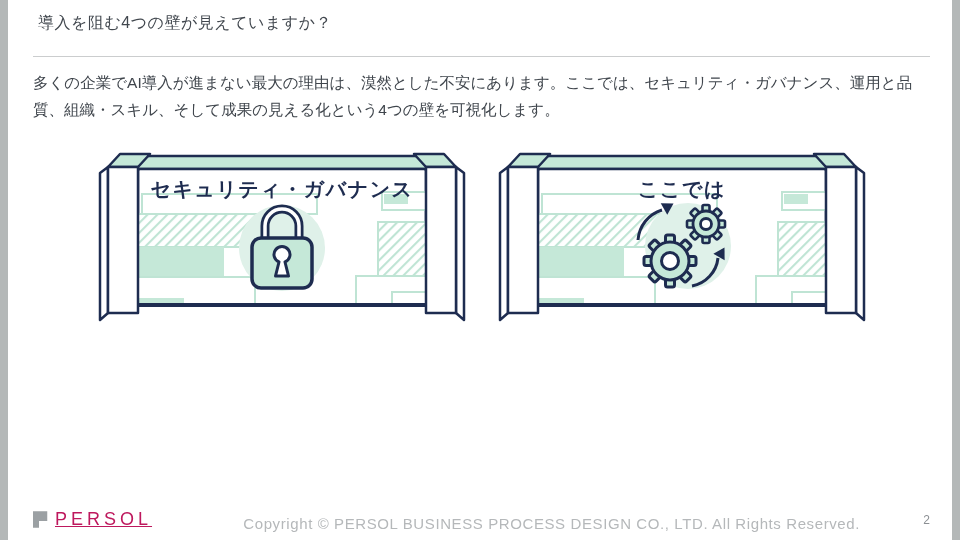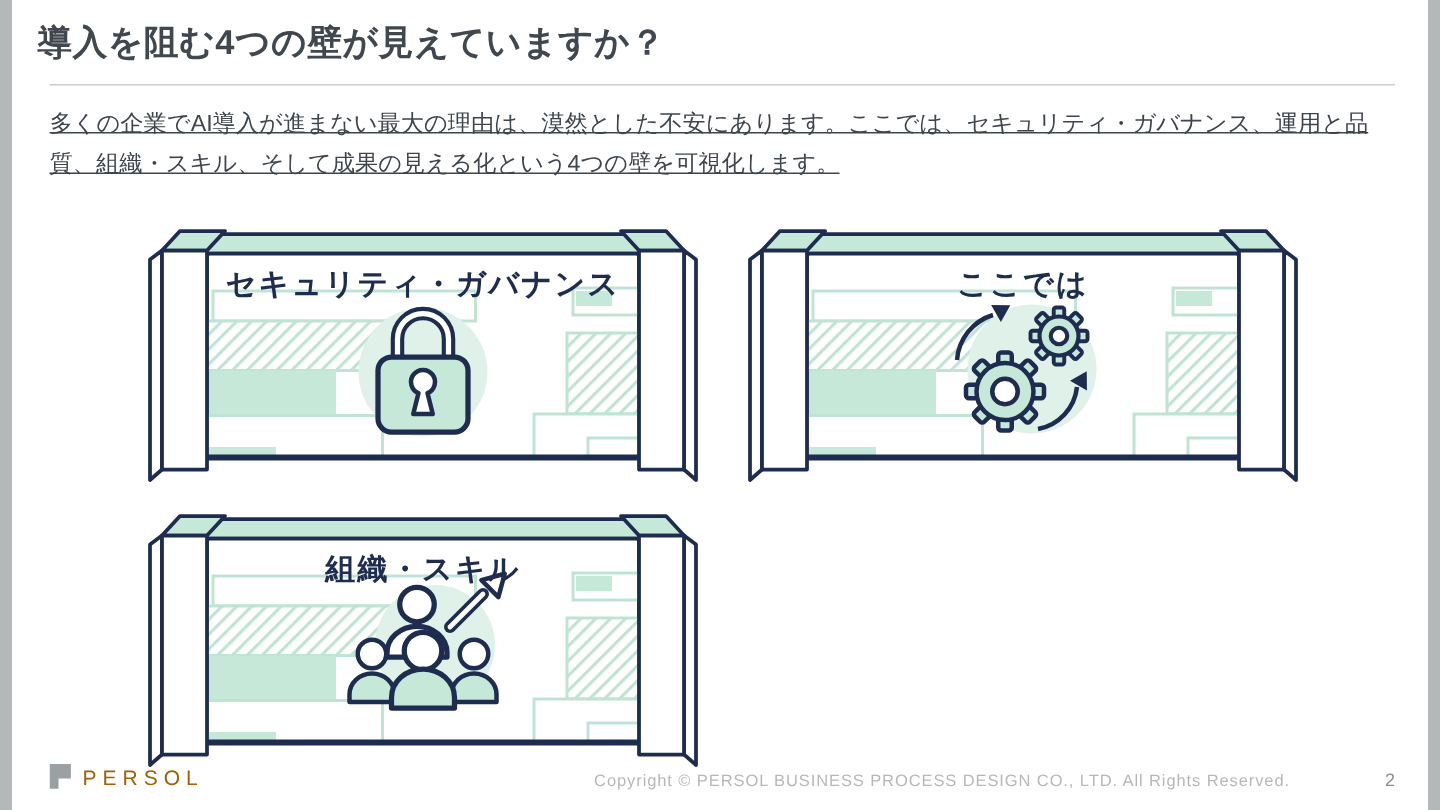--- a/index.html
+++ b/index.html
@@ -4,34 +4,34 @@
 <style>
   :root{
     --navy:#1e2c50; --mint:#c5e8d8; --mint-pale:#dff1e9; --mint-line:#bfe4d4;
     --title-text:#41474e; --body-text:#3f454c; --footer-gray:#b5b8ba; --side-bar:#b4b8b8;
   }
   *{margin:0;padding:0;box-sizing:border-box;}
   html,body{width:960px;height:540px;overflow:hidden;}
   body{font-family:"Liberation Sans","DejaVu Sans",sans-serif;background:#fff;position:relative;}
   .gutter{position:absolute;top:0;width:8px;height:540px;background:var(--side-bar);}
   .gutter-left{left:0;} .gutter-right{right:0;}
-  .title{position:absolute;left:25px;top:13px;font-size:23px;font-weight:700;color:var(--title-text);letter-spacing:.5px;}
+  .title{position:absolute;left:38px;top:13px;font-size:16px;font-weight:400;color:var(--title-text);letter-spacing:.5px;}
   .divider{position:absolute;left:33px;top:56px;width:897px;height:0;border-top:1px solid #cbcdce;}
-  .body-text{position:absolute;left:33px;top:69px;width:902px;font-size:15.5px;line-height:27px;color:var(--body-text);text-decoration:underline;}
+  .body-text{position:absolute;left:33px;top:69px;width:902px;font-size:15.5px;line-height:27px;color:var(--body-text);}
   .grid{position:absolute;left:92px;top:140px;width:780px;display:grid;grid-template-columns:380px 380px;grid-template-rows:186px 186px;column-gap:20px;row-gap:4px;}
   .panel{position:relative;width:380px;height:186px;}
   .panel svg{position:absolute;left:0;top:0;width:380px;height:186px;}
   .panel-label{position:absolute;left:46px;width:288px;top:36px;text-align:center;font-size:20px;font-weight:700;color:var(--navy);letter-spacing:1.5px;}
   
   .sn{stroke:var(--navy);stroke-linejoin:round;}
   .sm{stroke:var(--mint-line);}
   .fw{fill:#fff;} .fm{fill:var(--mint);} .fp{fill:var(--mint-pale);} .fn{fill:var(--navy);} .nf{fill:none;}
   .footer-logo{position:absolute;left:33px;top:509px;display:flex;align-items:center;gap:7px;}
-  .logo-text{font-size:14px;letter-spacing:4px;color:#a16207;font-weight:500;}
-  .copyright{position:absolute;right:100px;top:515px;font-size:11px;letter-spacing:.6px;color:var(--footer-gray);}
+  .logo-text{font-size:18px;letter-spacing:4px;color:#be185d;font-weight:500;text-decoration:underline;}
+  .copyright{position:absolute;right:100px;top:515px;font-size:15px;letter-spacing:.6px;color:var(--footer-gray);}
   .page-number{position:absolute;right:30px;top:513px;font-size:12px;color:#8b8f93;}
 </style>
 </head>
 <body>
 
 <svg width="0" height="0" style="position:absolute" aria-hidden="true">
   <defs>
     <pattern id="hatch" width="7" height="7" patternTransform="rotate(45)" patternUnits="userSpaceOnUse">
       <rect width="7" height="7" fill="#ffffff"></rect>
       <line x1="1" y1="0" x2="1" y2="7" stroke="#bfe4d4" stroke-width="2.2"></line>
@@ -128,45 +128,20 @@
           <rect x="173.5" y="95" width="9" height="10" rx="2" class="fm sn" stroke-width="3" transform="rotate(270 178 121)"></rect>
           <rect x="173.5" y="95" width="9" height="10" rx="2" class="fm sn" stroke-width="3" transform="rotate(315 178 121)"></rect>
           <circle cx="178" cy="121" r="19" class="fm sn" stroke-width="3"></circle>
           <circle cx="178" cy="121" r="8.5" class="fw sn" stroke-width="3"></circle>
         </g>
       </g>
     </svg>
     <div class="panel-label">ここでは</div>
   </div>
 
-  <div class="panel">
-    <svg viewBox="0 0 380 186">
-      <use href="#wall-shape"></use>
-      <g>
-        <circle cx="198" cy="100" r="40" class="fp"></circle>
-
-        <path d="M208,88 L230,66" class="nf sn" stroke-width="8" stroke-linecap="round"></path>
-        <path d="M208,88 L230,66" fill="none" stroke="#fff" stroke-width="3.2" stroke-linecap="round"></path>
-        <path d="M-2,-8 L12,0 L-2,8 Z" class="fw sn" stroke-width="3" transform="translate(236,61) rotate(-45)"></path>
-
-        <circle cx="186" cy="73" r="11.5" class="fw sn" stroke-width="3.5"></circle>
-        <path d="M166,108 v-3 a20,17.5 0 0 1 40,0 v3 z" class="fw sn" stroke-width="3.5"></path>
-
-        <circle cx="156" cy="106" r="9.5" class="fw sn" stroke-width="3"></circle>
-        <path d="M141,138 v-5 a15,14 0 0 1 30,0 v5 z" class="fm sn" stroke-width="3"></path>
-
-        <circle cx="224" cy="106" r="9.5" class="fw sn" stroke-width="3"></circle>
-        <path d="M209,138 v-5 a15,14 0 0 1 30,0 v5 z" class="fm sn" stroke-width="3"></path>
-
-        <circle cx="190" cy="104" r="12.5" class="fw sn" stroke-width="3.5"></circle>
-        <path d="M169,142 v-7 a21,19 0 0 1 42,0 v7 z" class="fm sn" stroke-width="3.5"></path>
-      </g>
-    </svg>
-    <div class="panel-label">組織・スキル</div>
-  </div>
 
 
 </div>
 
 <div class="footer-logo">
   <svg width="15" height="17" viewBox="0 0 20 22">
     <path d="M0,0 H19 V13 H8 V22 H0 Z" fill="#9ba0a3"></path>
   </svg>
   <span class="logo-text">PERSOL</span>
 </div>

